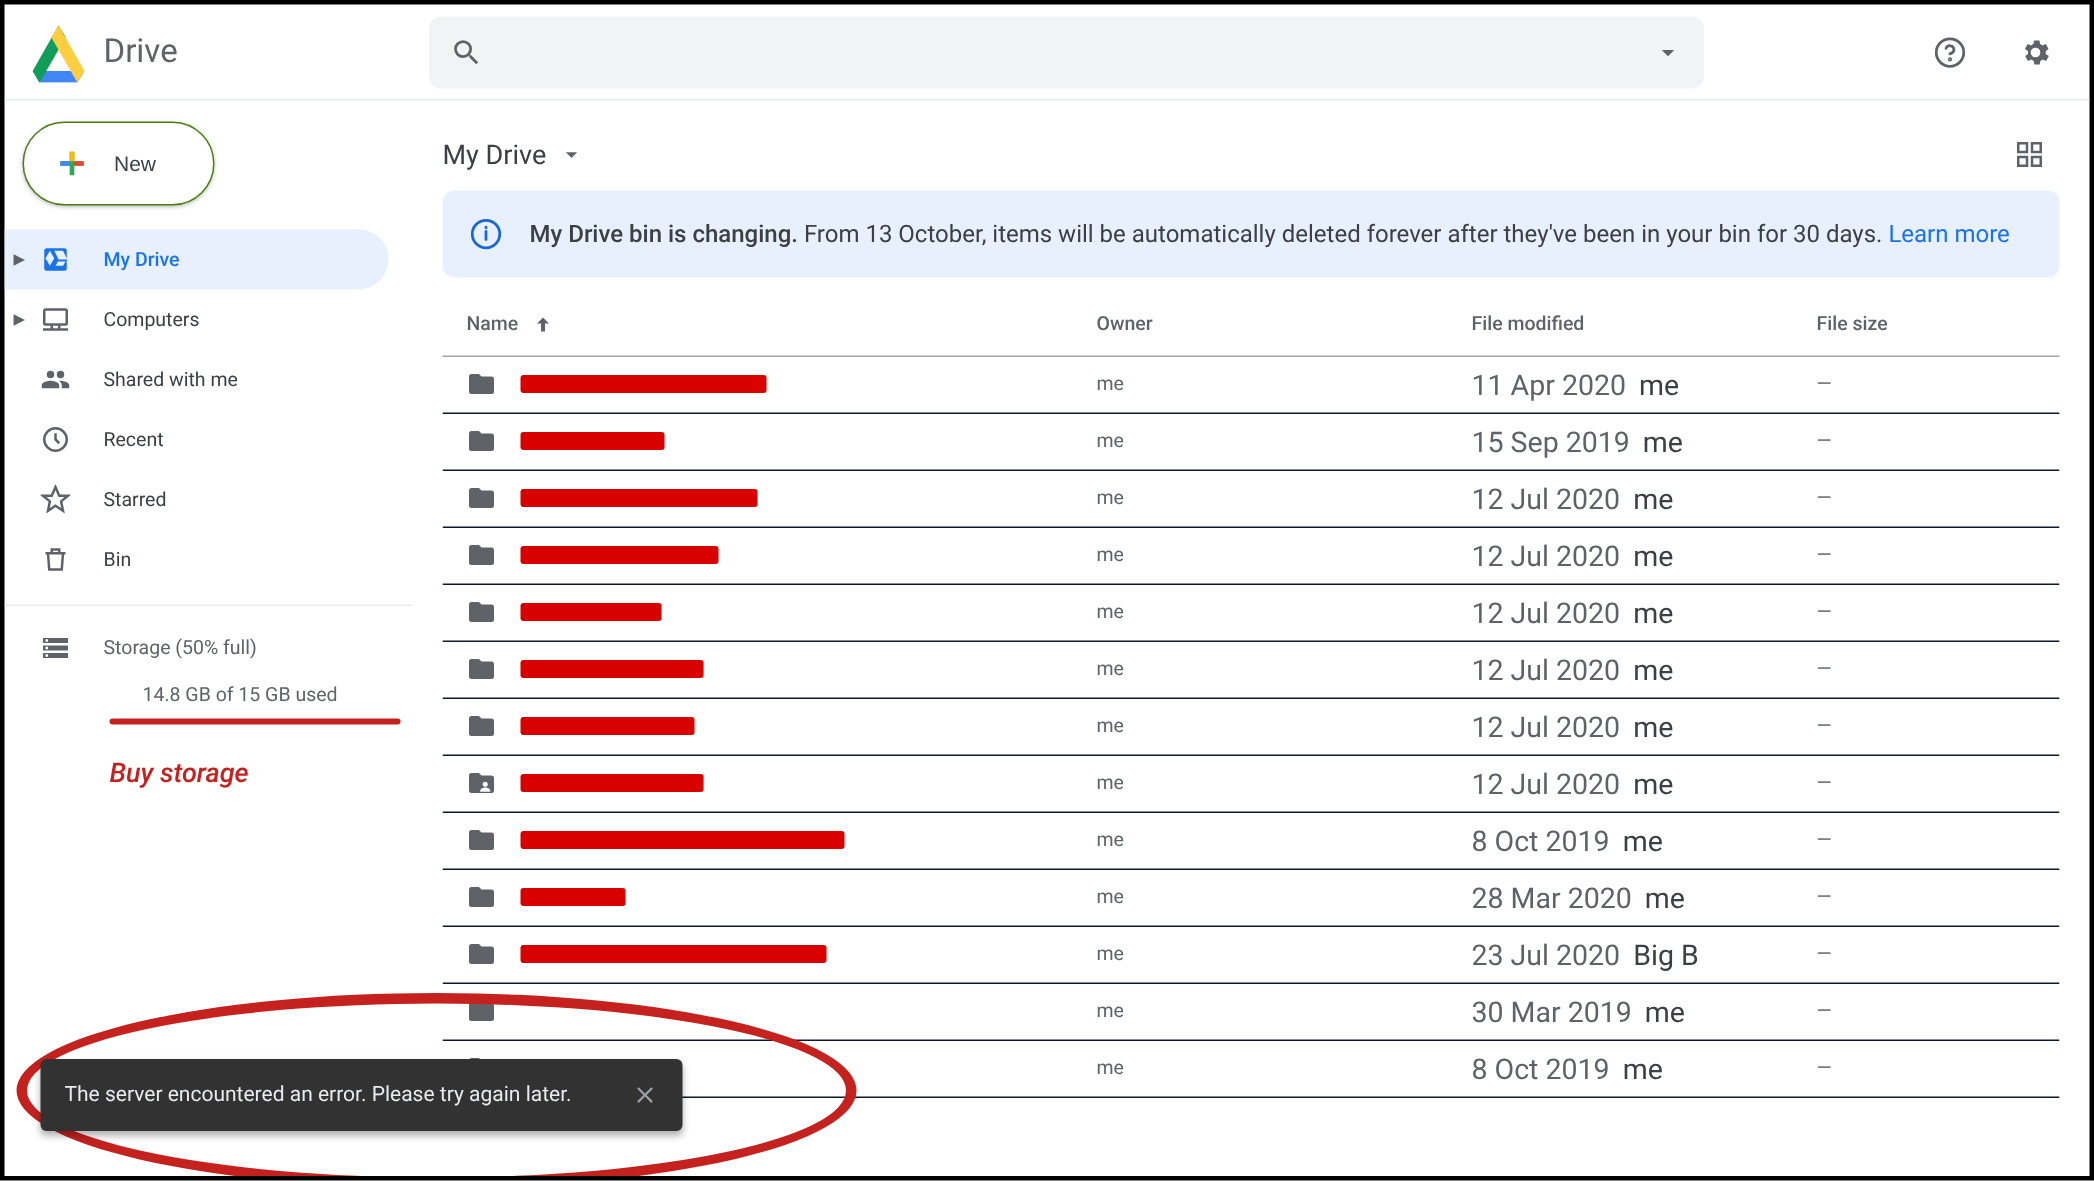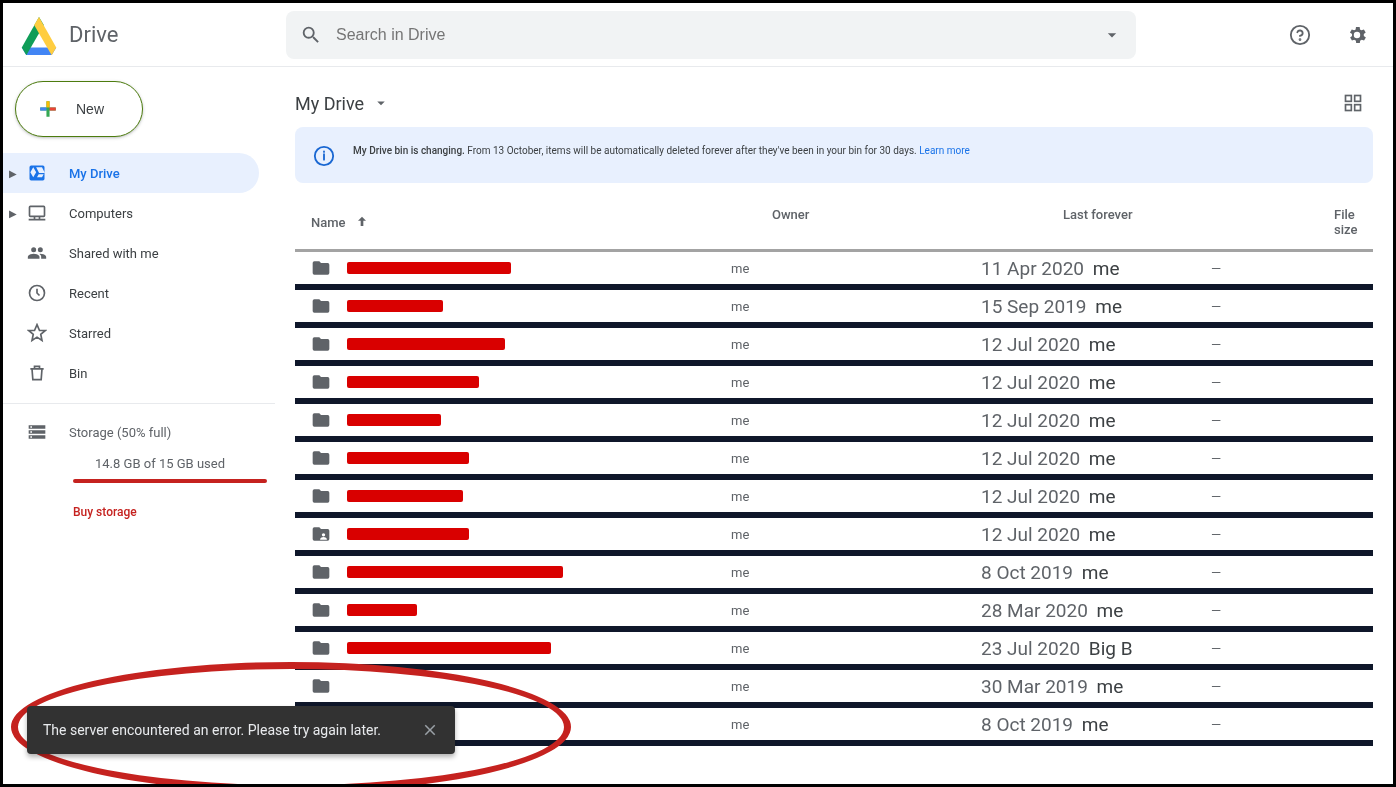--- a/index.html
+++ b/index.html
@@ -20,37 +20,37 @@
   .nav-item { height: 40px; display: flex; align-items: center; padding-left: 24px; gap: 22px; border-radius: 0 20px 20px 0; margin-right: 16px; cursor: pointer; color: #5f6368; position: relative; }
   .nav-item.active { background: #e8f0fe; color: #1a73e8; }
   .nav-item.active .nav-label { color: #1a73e8; font-weight: 500; }
   .nav-item .nav-label { color: #3c4043; font-size: 13px; }
   .expand-tri { position: absolute; left: 6px; font-size: 10px; color: #5f6368; }
   .sidebar-divider { height: 1px; background: #e8eaed; margin: 10px 0; }
   .storage-block { padding: 8px 0 0 24px; }
   .storage-link { display: flex; align-items: center; gap: 22px; color: #5f6368; cursor: pointer; font-size: 13px; margin-bottom: 14px; }
   .storage-used { font-size: 13px; color: #5f6368; margin-left: 68px; margin-bottom: 8px; }
   .storage-bar { height: 4px; width: 194px; background: #c5221f; margin-left: 46px; border-radius: 2px; margin-bottom: 22px; }
-  .buy-link { margin-left: 46px; color: #c5221f; font-size: 12px; font-weight: 500; cursor: pointer; }
+  .buy-link { margin-left: 46px; color: #c5221f; font-size: 18px; font-weight: 500; cursor: pointer; font-style: italic; }
   .main { flex: 1; padding: 12px 20px 0 20px; overflow: hidden; display: flex; flex-direction: column; }
   .path-row { display: flex; align-items: center; height: 48px; }
   .path-btn { display: flex; align-items: center; gap: 8px; font-size: 18px; color: #3c4043; cursor: pointer; }
   .path-spacer { flex: 1; }
   .banner { background: #e8f0fe; border-radius: 8px; padding: 16px 18px; display: flex; gap: 18px; margin-bottom: 12px; }
-  .banner-text { font-size: 10px; color: #3c4043; line-height: 1.6; }
+  .banner-text { font-size: 16px; color: #3c4043; line-height: 1.6; }
   .banner-text b { font-weight: 500; }
   .banner-text .lm { color: #1a73e8; cursor: pointer; }
   .banner-info { color: #1967d2; flex-shrink: 0; margin-top: 2px; }
-  .cols { display: flex; border-bottom: 3px solid #a3a3a3; padding: 12px 8px 12px 16px; color: #5f6368; font-size: 13px; font-weight: 500; gap: 41px; }
+  .cols { display: flex; border-bottom: 1px solid #a3a3a3; padding: 12px 8px 12px 16px; color: #5f6368; font-size: 13px; font-weight: 500; }
   .c-name { flex: 0 0 420px; display: flex; align-items: center; gap: 8px; }
   .c-owner { flex: 0 0 250px; }
   .c-mod { flex: 0 0 230px; }
   .c-size { flex: 1; }
   .rows { overflow-y: auto; flex: 1; }
-  .row { display: flex; align-items: center; height: 38px; border-bottom: 6px solid #0f172a; padding: 0 8px 0 16px; cursor: pointer; }
+  .row { display: flex; align-items: center; height: 38px; border-bottom: 1px solid #0f172a; padding: 0 8px 0 16px; cursor: pointer; }
   .r-name { flex: 0 0 420px; display: flex; align-items: center; gap: 16px; color: #3c4043; font-size: 13px; }
   .r-owner { flex: 0 0 250px; color: #5f6368; font-size: 13px; }
   .r-mod { flex: 0 0 230px; color: #5f6368; font-size: 19px; }
   .r-mod .by { color: #3c4043; margin-left: 4px; }
   .r-size { flex: 1; color: #5f6368; font-size: 13px; }
   .folder-icon { color: #5f6368; }
   .redact { display: inline-block; height: 12px; background: #d90000; border-radius: 2px; }
   .toast { position: absolute; left: 24px; bottom: 30px; background: #323232; color: #e8eaed; height: 48px; border-radius: 4px; display: flex; align-items: center; padding: 0 16px; gap: 40px; font-size: 14px; box-shadow: 0 3px 5px rgba(0,0,0,.3); z-index: 20; }
   .toast-close { cursor: pointer; color: #e8eaed; }
   .annot-ellipse { position: absolute; left: 8px; bottom: -8px; width: 560px; height: 130px; border: 7px solid #c5221f; border-radius: 50%; z-index: 10; pointer-events: none; }
@@ -67,21 +67,20 @@
         <path d="M43.5 0L6 66l10 17L54 17 43.5 0z" fill="#0f9d58"></path>
         <path d="M43.5 0L81 66l-10 17L33 17 43.5 0z" fill="#ffcd40"></path>
       </svg>
       <span class="app-title">Drive</span>
     </div>
     <div class="search-wrap">
       <div class="search">
         <svg width="22" height="22" viewBox="0 0 24 24" fill="#5f6368">
             <path d="M15.5 14h-.79l-.28-.27A6.47 6.47 0 0016 9.5 6.5 6.5 0 109.5 16c1.61 0 3.09-.59 4.23-1.57l.27.28v.79l5 4.99L20.49 19l-4.99-5zM9.5 14A4.5 4.5 0 119.5 5a4.5 4.5 0 010 9z"></path>
           </svg>
-        <input type="text" placeholder="Search in Drive" style="">
         <svg class="caret" width="20" height="20" viewBox="0 0 24 24" fill="#5f6368">
             <path d="M7 10l5 5 5-5z"></path>
           </svg>
       </div>
     </div>
     <div class="top-spacer"></div>
     <div class="icon-btn">
       <svg width="22" height="22" viewBox="0 0 24 24" fill="none" stroke="#5f6368" stroke-width="2">
           <circle cx="12" cy="12" r="10"></circle>
           <path d="M9.1 9a3 3 0 015.8 1c0 2-3 3-3 3" stroke-linecap="round"></path>
@@ -195,21 +194,21 @@
       </div>
 
       <div class="cols">
         <div class="c-name">
           <span>Name</span>
           <svg width="16" height="16" viewBox="0 0 24 24" fill="#5f6368">
               <path d="M12 4l-6 6h4v8h4v-8h4l-6-6z"></path>
             </svg>
         </div>
         <div class="c-owner">Owner</div>
-        <div class="c-mod">Last forever</div>
+        <div class="c-mod">File modified</div>
         <div class="c-size">File size</div>
       </div>
 
       <div class="rows" id="rows">
           <div class="row">
             <div class="r-name">
               <span class="folder-icon">
                 <svg width="20" height="20" viewBox="0 0 24 24" fill="#5f6368">
                   <path d="M10 4H4a2 2 0 00-2 2v12a2 2 0 002 2h16a2 2 0 002-2V8a2 2 0 00-2-2h-8l-2-2z"></path>
                 </svg>

